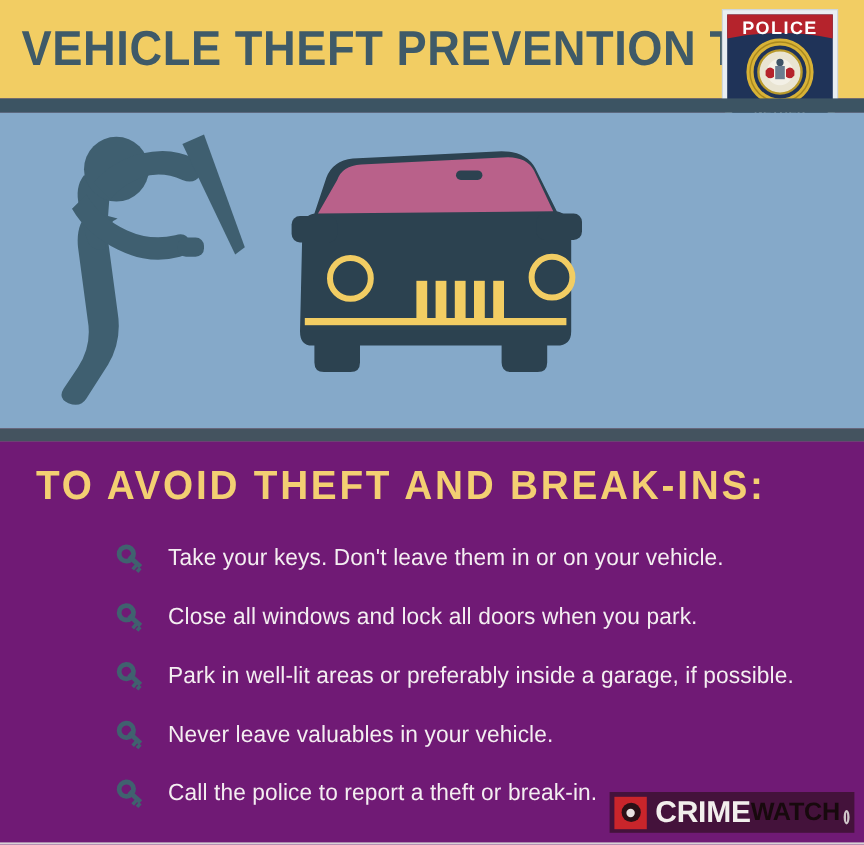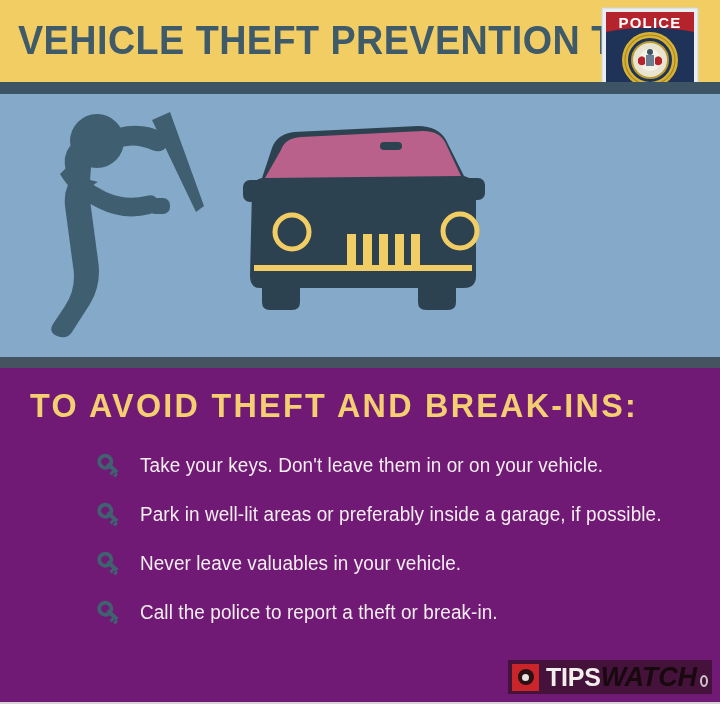--- a/index.html
+++ b/index.html
@@ -171,24 +171,23 @@
   .wm-crime {
     font-family: "Liberation Sans Narrow", "Liberation Sans", sans-serif;
     font-weight: bold;
     font-size: 25px;
     color: #f2eeec;
     letter-spacing: -0.2px;
   }
   .wm-watch {
     font-family: "Liberation Sans Narrow", "Liberation Sans", sans-serif;
     font-weight: bold;
-    font-size: 27px;
+    font-size: 21px;
     color: #17090d;
     letter-spacing: -0.2px;
-    font-style: italic;
   }
   .wm-dot {
     margin-left: 3px;
     width: 12px; height: 12px;
     border-radius: 50%;
     border: 2px solid #cfc6c9;
     box-sizing: border-box;
     align-self: center;
     position: relative;
     top: 4px;
@@ -307,20 +306,33 @@
               <circle cx="8" cy="13" r="6" fill="none" stroke="#40616f" stroke-width="4"></circle>
               <rect x="11" y="11" width="13" height="4" fill="#40616f"></rect>
               <rect x="19" y="14" width="3" height="5" fill="#40616f"></rect>
               <rect x="23" y="14" width="3" height="4" fill="#40616f"></rect>
             </g>
           </svg>
         </span>
         <span class="tip-text">Take your keys. Don't leave them in or on your vehicle.</span>
       </div>
 
+      <div class="tip-row">
+        <span class="tip-key">
+          <svg width="26" height="26" viewBox="0 0 26 26">
+            <g transform="rotate(42 13 13)">
+              <circle cx="8" cy="13" r="6" fill="none" stroke="#40616f" stroke-width="4"></circle>
+              <rect x="11" y="11" width="13" height="4" fill="#40616f"></rect>
+              <rect x="19" y="14" width="3" height="5" fill="#40616f"></rect>
+              <rect x="23" y="14" width="3" height="4" fill="#40616f"></rect>
+            </g>
+          </svg>
+        </span>
+        <span class="tip-text">Close all windows and lock all doors when you park.</span>
+      </div>
 
       <div class="tip-row">
         <span class="tip-key">
           <svg width="26" height="26" viewBox="0 0 26 26">
             <g transform="rotate(42 13 13)">
               <circle cx="8" cy="13" r="6" fill="none" stroke="#40616f" stroke-width="4"></circle>
               <rect x="11" y="11" width="13" height="4" fill="#40616f"></rect>
               <rect x="19" y="14" width="3" height="5" fill="#40616f"></rect>
               <rect x="23" y="14" width="3" height="4" fill="#40616f"></rect>
             </g>
@@ -359,20 +371,20 @@
 
     </div>
   </div>
 
   <div class="watermark">
     <span class="wm-eyebox">
       <span class="wm-eye-outer">
           <span class="wm-eye-inner"></span>
         </span>
     </span>
-    <span class="wm-crime">TIPS</span>
+    <span class="wm-crime">CRIME</span>
     <span class="wm-watch">WATCH</span>
     <span class="wm-dot"></span>
   </div>
 
   <div class="bottom-edge"></div>
 
 </div>
 
 </body></html>

